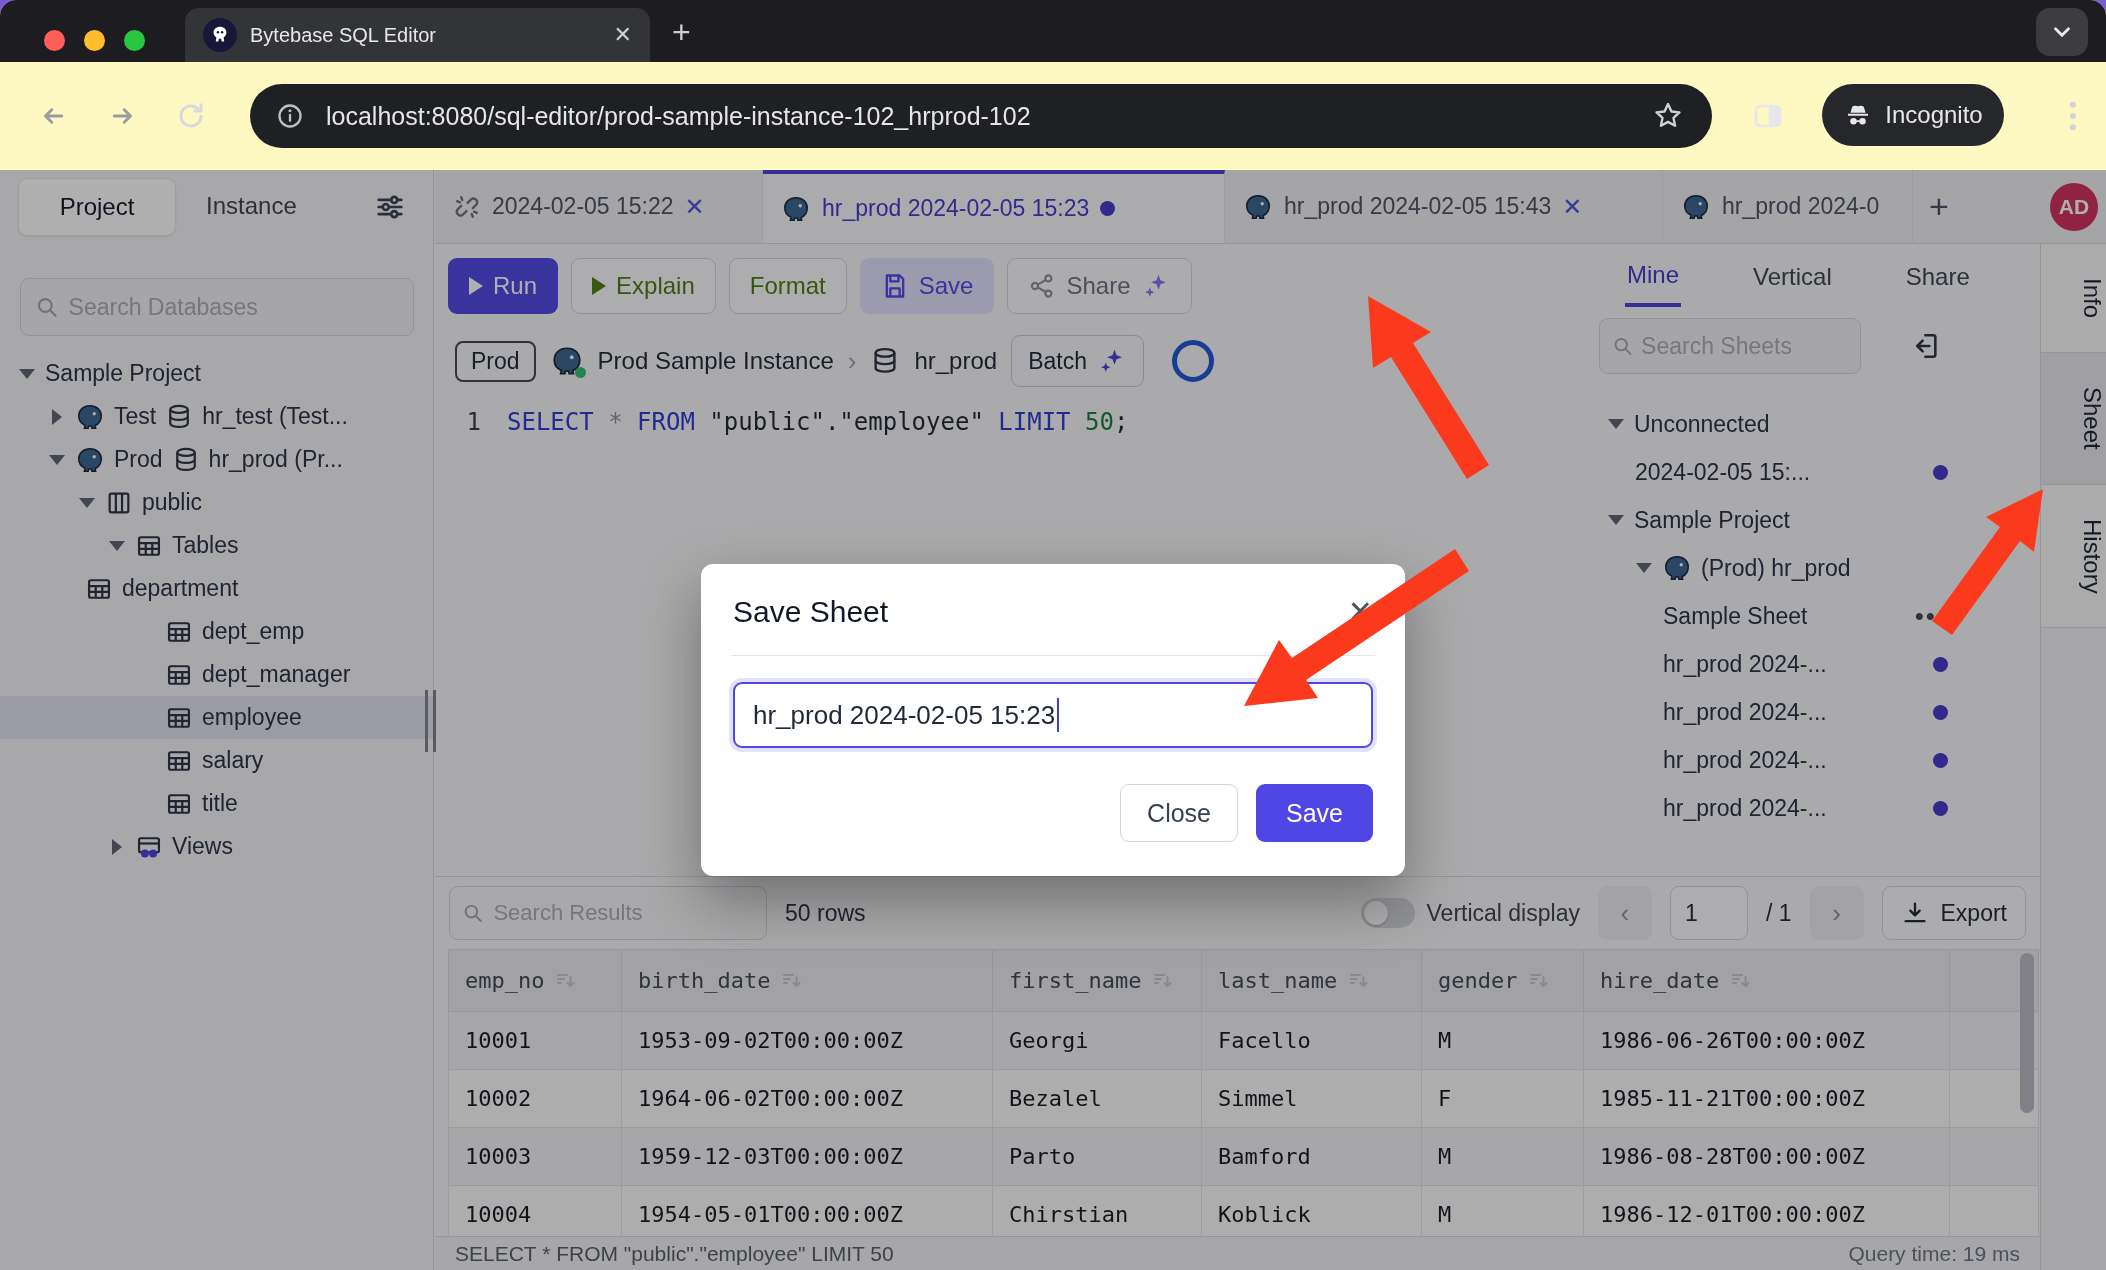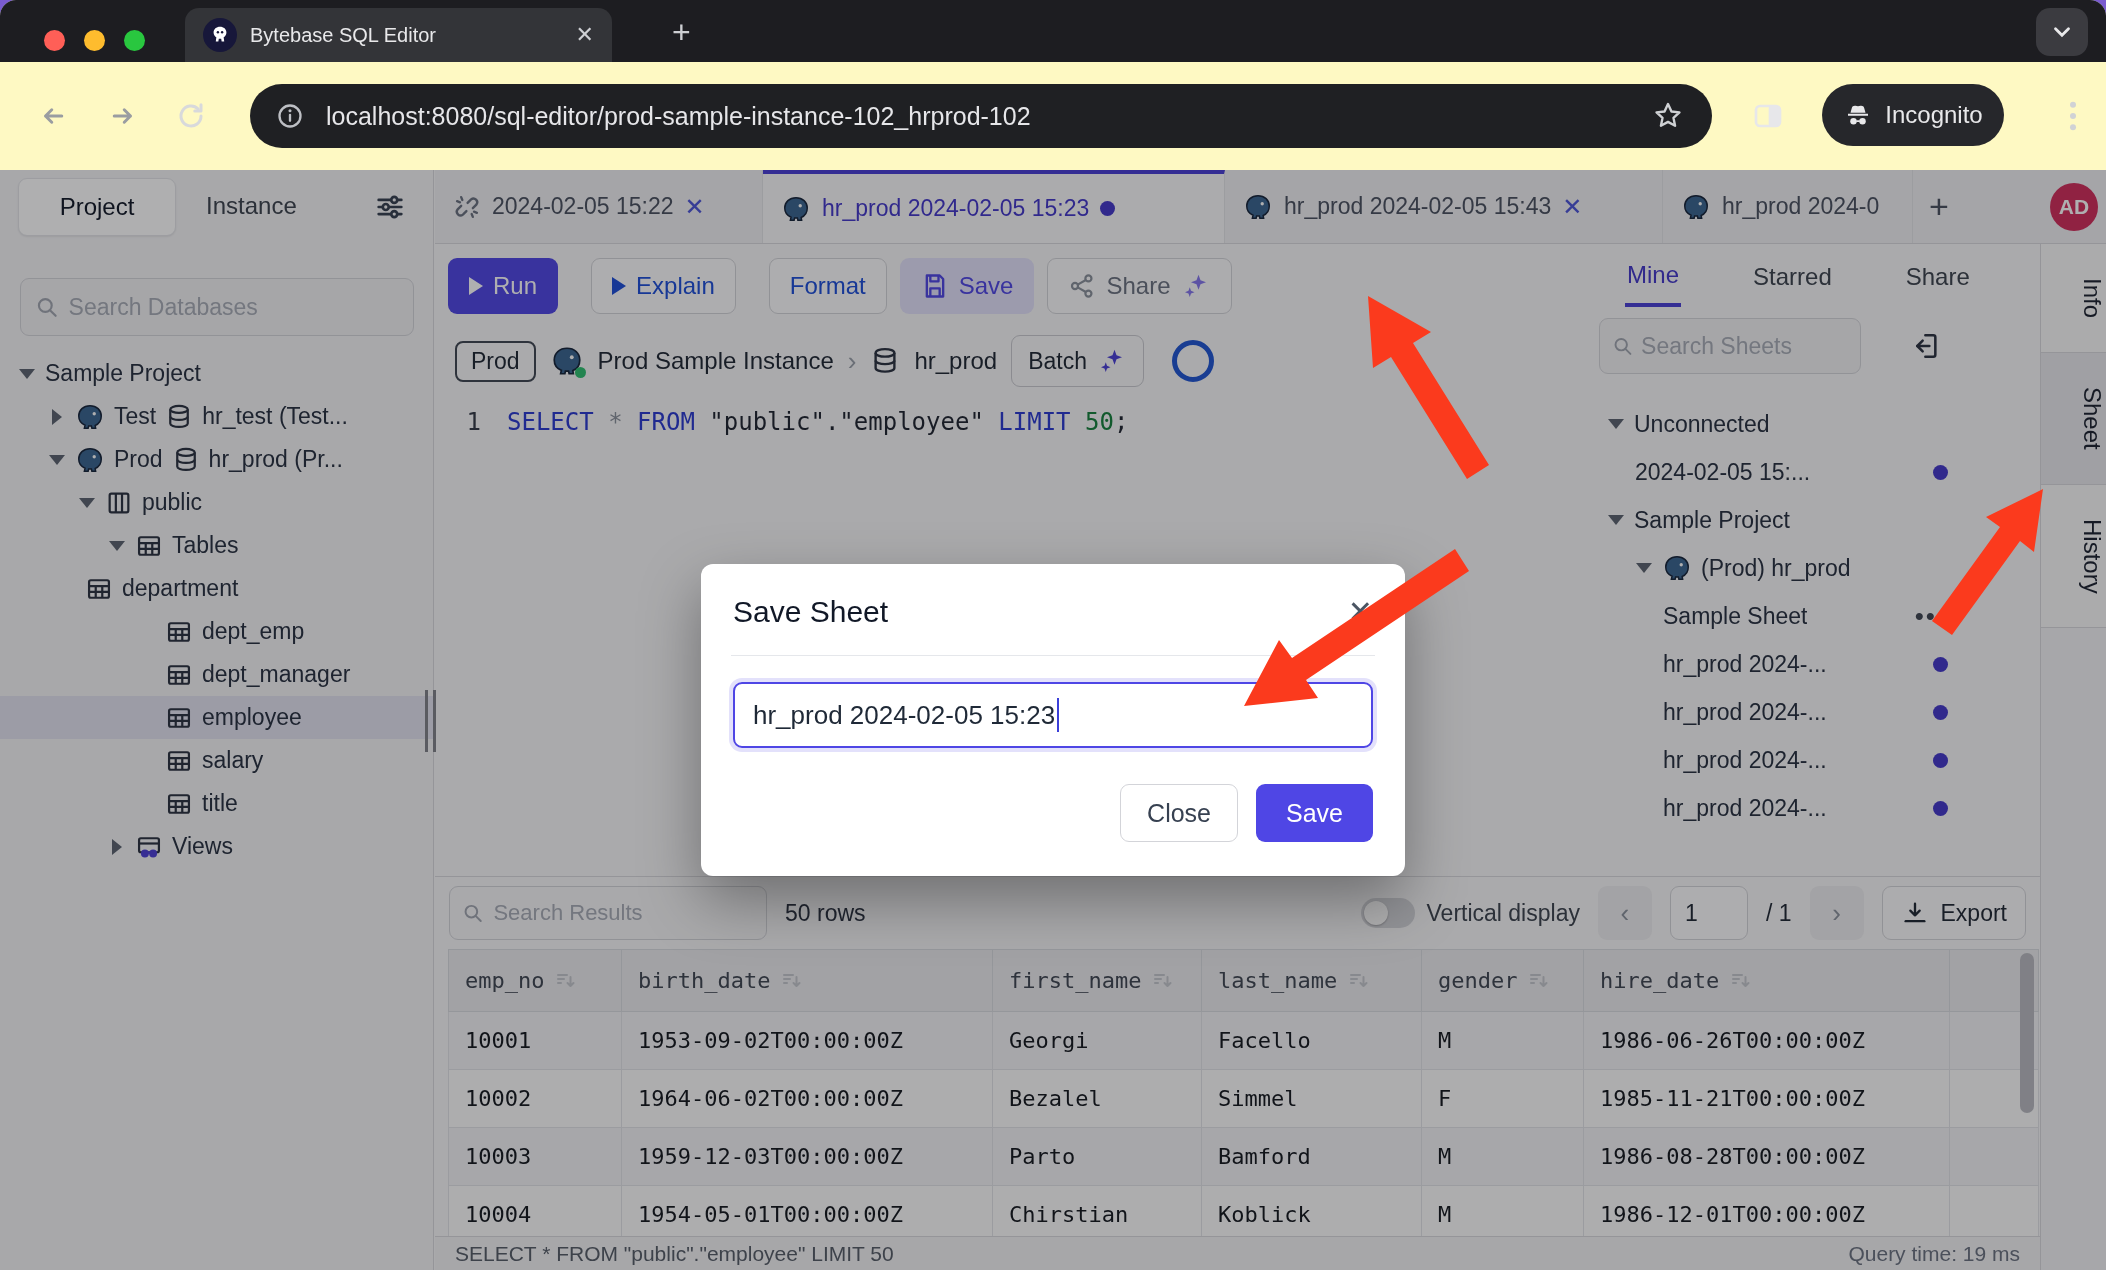--- a/index.html
+++ b/index.html
@@ -5,21 +5,21 @@
   * { margin:0; padding:0; box-sizing:border-box; }
   html,body { width:2106px; height:1270px; background:#7a5bd0; overflow:hidden;
     font-family:"Liberation Sans", sans-serif; }
   .stage { position:relative; width:2106px; height:1270px; }
   .window { position:absolute; inset:0; border-radius:16px 16px 0 0; overflow:hidden; background:#f8f8f9; }
 
   
   .tabstrip { position:absolute; left:0; top:0; right:0; height:62px; background:#1d1d21; }
   .traffic { position:absolute; top:30px; width:21px; height:21px; border-radius:50%; }
   .t-red { left:44px; background:#ff5f57; } .t-yellow { left:84px; background:#febc2e; } .t-green { left:124px; background:#29c73f; }
-  .btab { position:absolute; left:185px; top:8px; width:427px; height:54px; background:#333438; border-radius:14px 14px 0 0; display:flex; align-items:center; padding:0 18px; gap:13px; }
+  .btab { position:absolute; left:185px; top:8px; width:465px; height:54px; background:#333438; border-radius:14px 14px 0 0; display:flex; align-items:center; padding:0 18px; gap:13px; }
   .favicon { width:34px; height:34px; border-radius:50%; background:#17173a; display:flex; align-items:center; justify-content:center; flex:none; }
   .btab-title { color:#e8e8ea; font-size:20px; flex:1; white-space:nowrap; overflow:hidden; }
   .btab-close { color:#cfd0d4; font-size:22px; line-height:1; }
   .newtab-btn { position:absolute; left:672px; top:14px; color:#cdced2; font-size:32px; font-weight:300; }
   .win-chevron { position:absolute; right:18px; top:8px; width:52px; height:48px; border-radius:14px; background:#3b3b40; display:flex; align-items:center; justify-content:center; }
   .browser-toolbar { position:absolute; left:0; top:62px; right:0; height:108px; background:#fef9c3; display:flex; align-items:center; }
   .nav-ic { width:30px; height:30px; flex:none; }
   .urlbar { position:absolute; left:250px; top:22px; width:1462px; height:64px; background:#1f2023; border-radius:32px; display:flex; align-items:center; padding:0 26px; gap:22px; }
   .url-text { color:#e6e6e9; font-size:25px; white-space:nowrap; }
   .incog { position:absolute; left:1822px; top:22px; width:182px; height:62px; border-radius:31px; background:#26272b; display:flex; align-items:center; justify-content:center; gap:12px; color:#e8e8ea; font-size:24px; }
@@ -59,21 +59,21 @@
   .rail-tab { writing-mode:vertical-rl; font-size:24px; color:#1b2230; padding:34px 0; width:100%; display:flex; justify-content:center; border-bottom:1px solid #d8d9dd; background:#f9f9fa; }
   .rail-tab.active { background:#e9e9ee; }
 
   .upper { position:absolute; left:0; top:0; right:66px; height:632px; }
   .editor-col { position:absolute; left:0; top:0; width:1210px; height:632px; display:flex; flex-direction:column; }
   .vdiv { position:absolute; left:1210px; top:0; width:1px; height:632px; background:#d8d9dd; }
 
   .edit-toolbar { display:flex; align-items:center; padding:14px 24px 14px 13px; gap:13px; }
   .btn { height:56px; border-radius:9px; display:flex; align-items:center; gap:10px; padding:0 20px; font-size:24px; border:1px solid transparent; }
   .btn-run { background:#4f46e5; color:#fff; }
-  .btn-plain { background:#fdfdfe; border-color:#d3d4d9; color:#1d4ed8;margin-left:20px; }
+  .btn-plain { background:#fdfdfe; border-color:#d3d4d9; color:#4d7c0f; }
   .btn-admin { background:#f59e0b; color:#fff; margin-left:auto; }
   .btn-save { background:#e3e2fb; color:#4f46e5; }
   .btn-share { background:#fbfbfc; border-color:#d3d4d9; color:#6b7280; }
   .tri { width:0; height:0; border-top:9px solid transparent; border-bottom:9px solid transparent; border-left:14px solid currentColor; }
 
   .crumb { display:flex; align-items:center; padding:0 0 0 20px; height:66px; gap:14px; font-size:24px; color:#1f2734; }
   .env-chip { border:2px solid #3f4652; border-radius:8px; padding:5px 14px; font-size:23px; }
   .crumb-sep { color:#9aa0aa; font-size:26px; }
   .btn-batch { height:52px; border:1px solid #c9cad0; border-radius:9px; display:flex; align-items:center; gap:10px; padding:0 16px; font-size:23px; color:#1f2734; background:transparent; }
   .spin-circle { width:42px; height:42px; border:5px solid #2056d3; border-radius:50%; margin-left:14px; }
@@ -499,21 +499,21 @@
           </div>
           <div class="vdiv"></div>
           <div class="split-handle" style="left:1195px; top:515px;">
                 <i></i>
                 <i></i>
               </div>
 
           <div class="rsb">
             <div class="rsb-tabs">
               <span class="rsb-tab active">Mine</span>
-              <span class="rsb-tab">Starred</span>
+              <span class="rsb-tab">Vertical</span>
               <span class="rsb-tab" style="margin-right:0">Share</span>
             </div>
             <div class="rsb-search">
               <svg class="icon" width="24" height="24" viewBox="0 0 24 24" fill="none" stroke="#a1a6b0" stroke-width="2.2" stroke-linecap="round">
                     <circle cx="10.5" cy="10.5" r="6.5"></circle>
                     <path d="M15.5 15.5L21 21"></path>
                   </svg>
               <input placeholder="Search Sheets" style="">
             </div>
             <svg class="icon rsb-import" width="32" height="32" viewBox="0 0 24 24" fill="none" stroke="#2b3240" stroke-width="1.9" stroke-linecap="round" stroke-linejoin="round">

